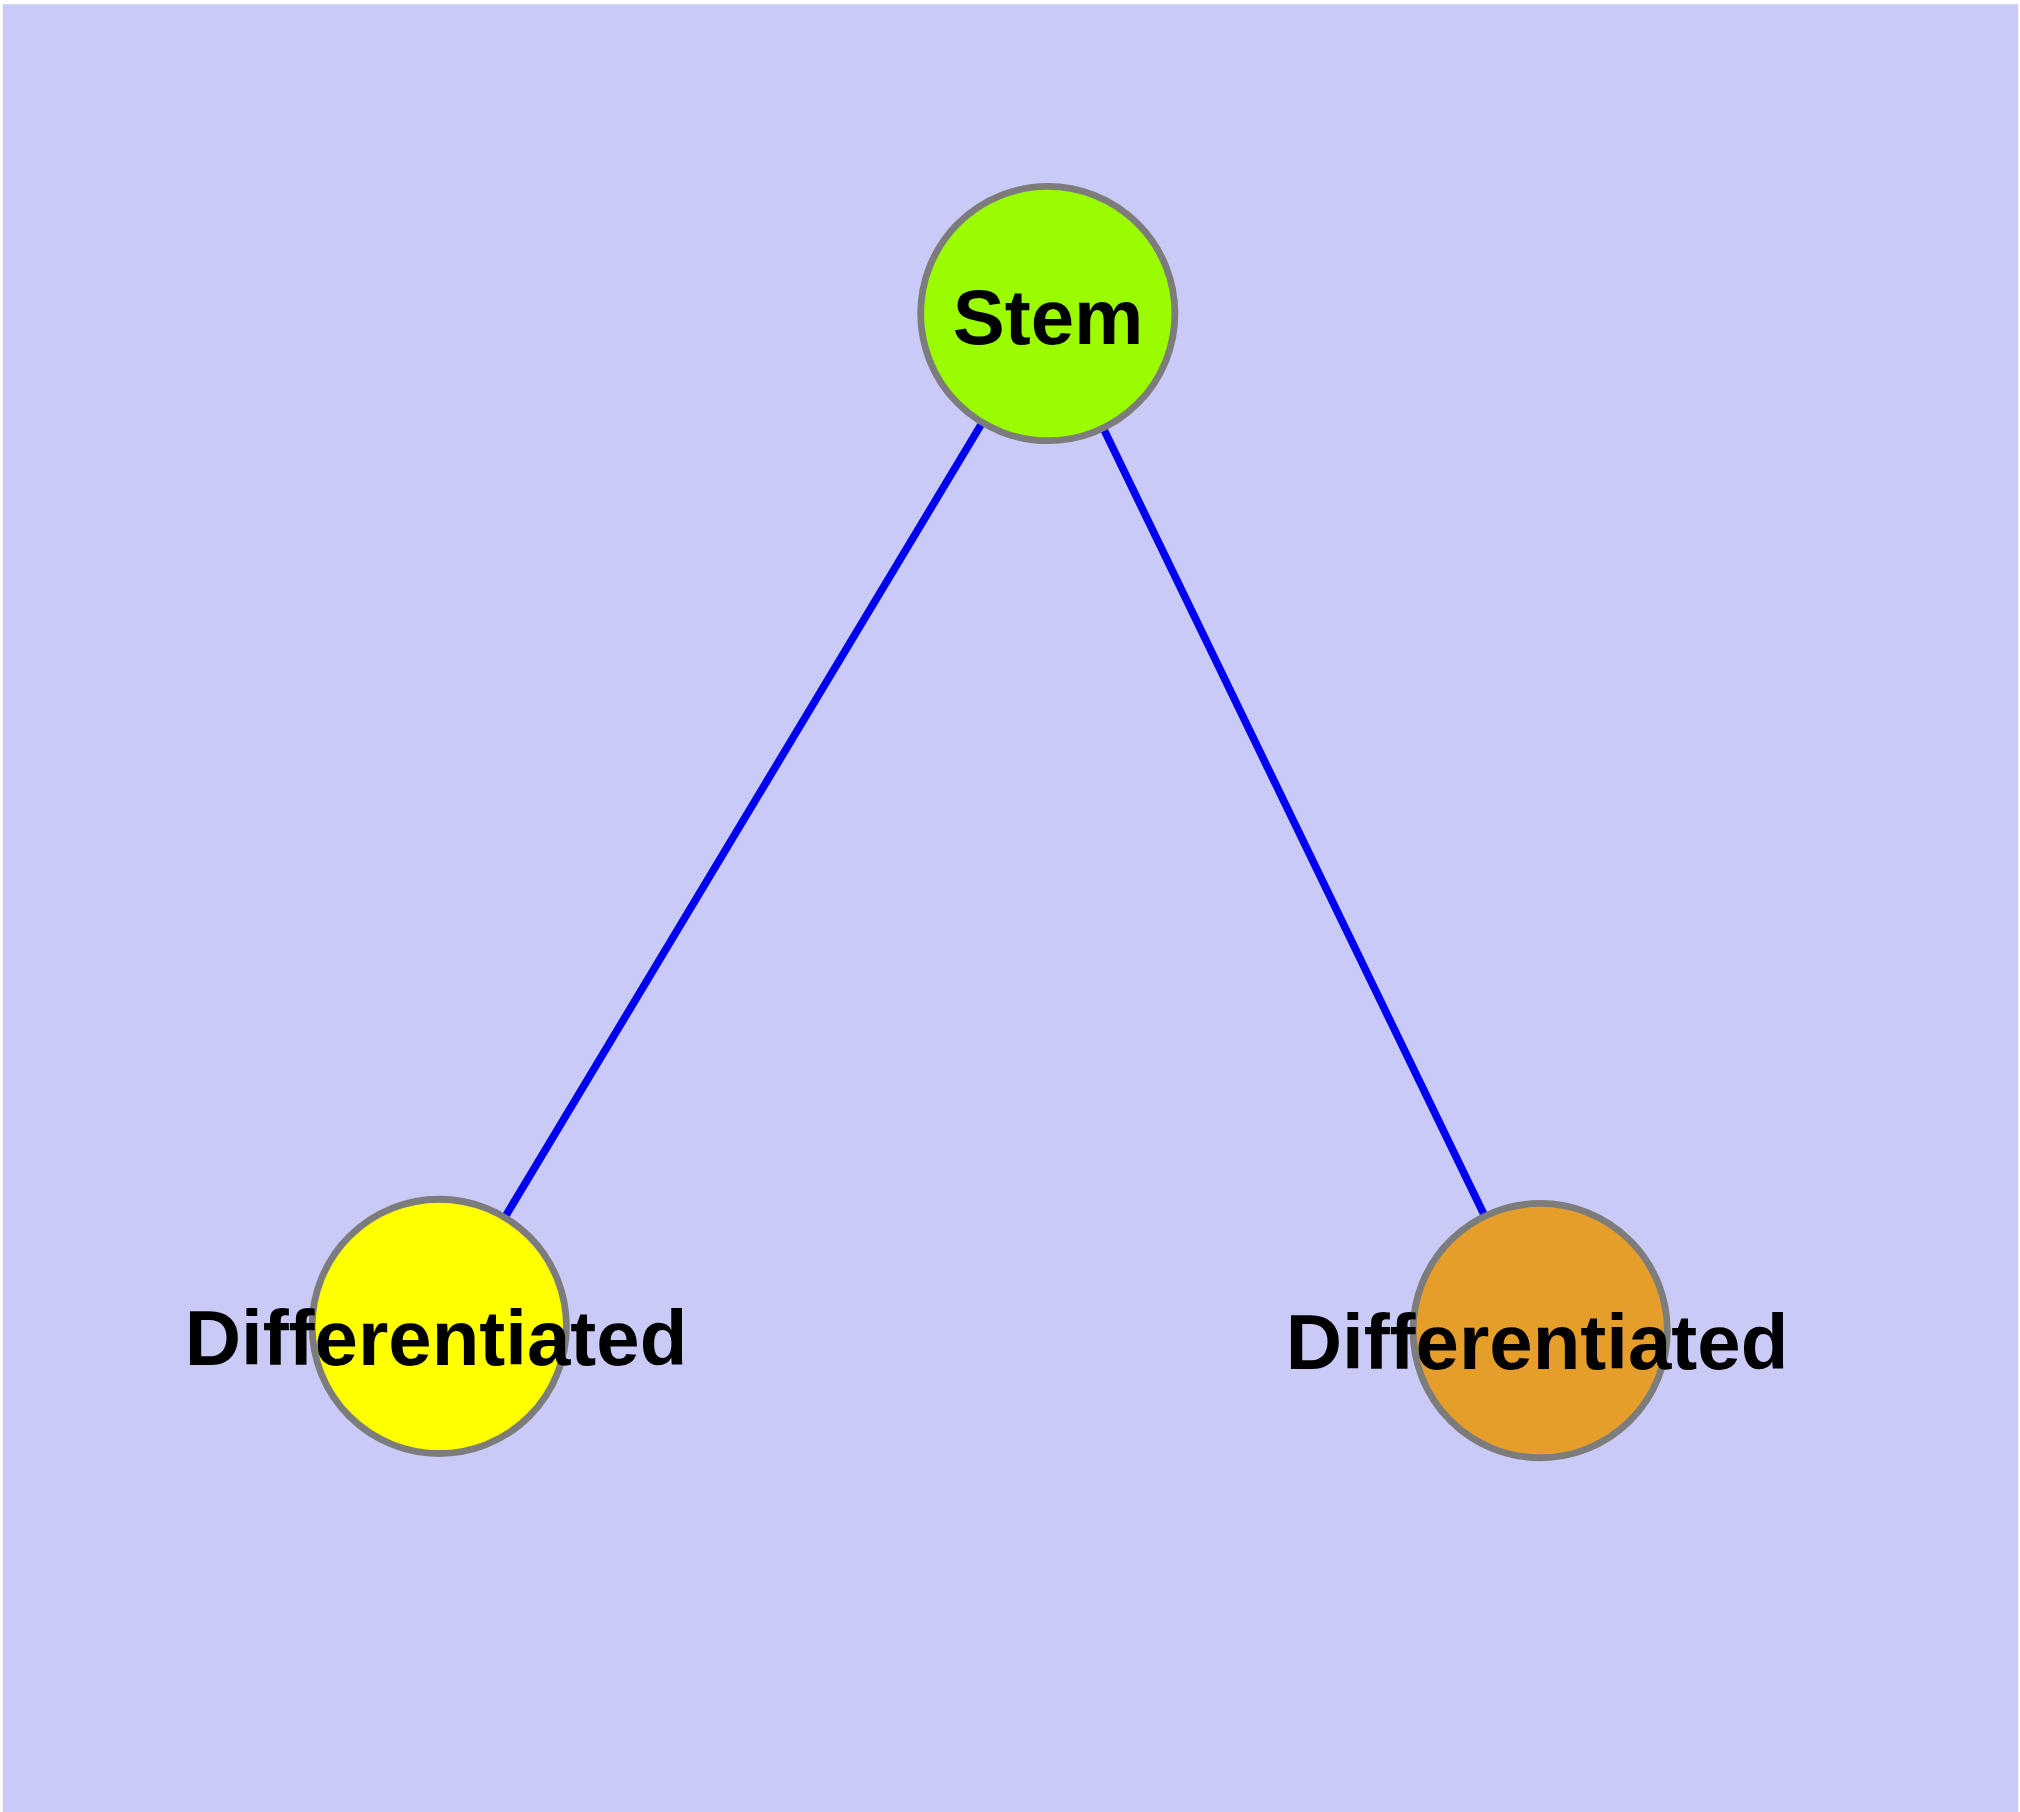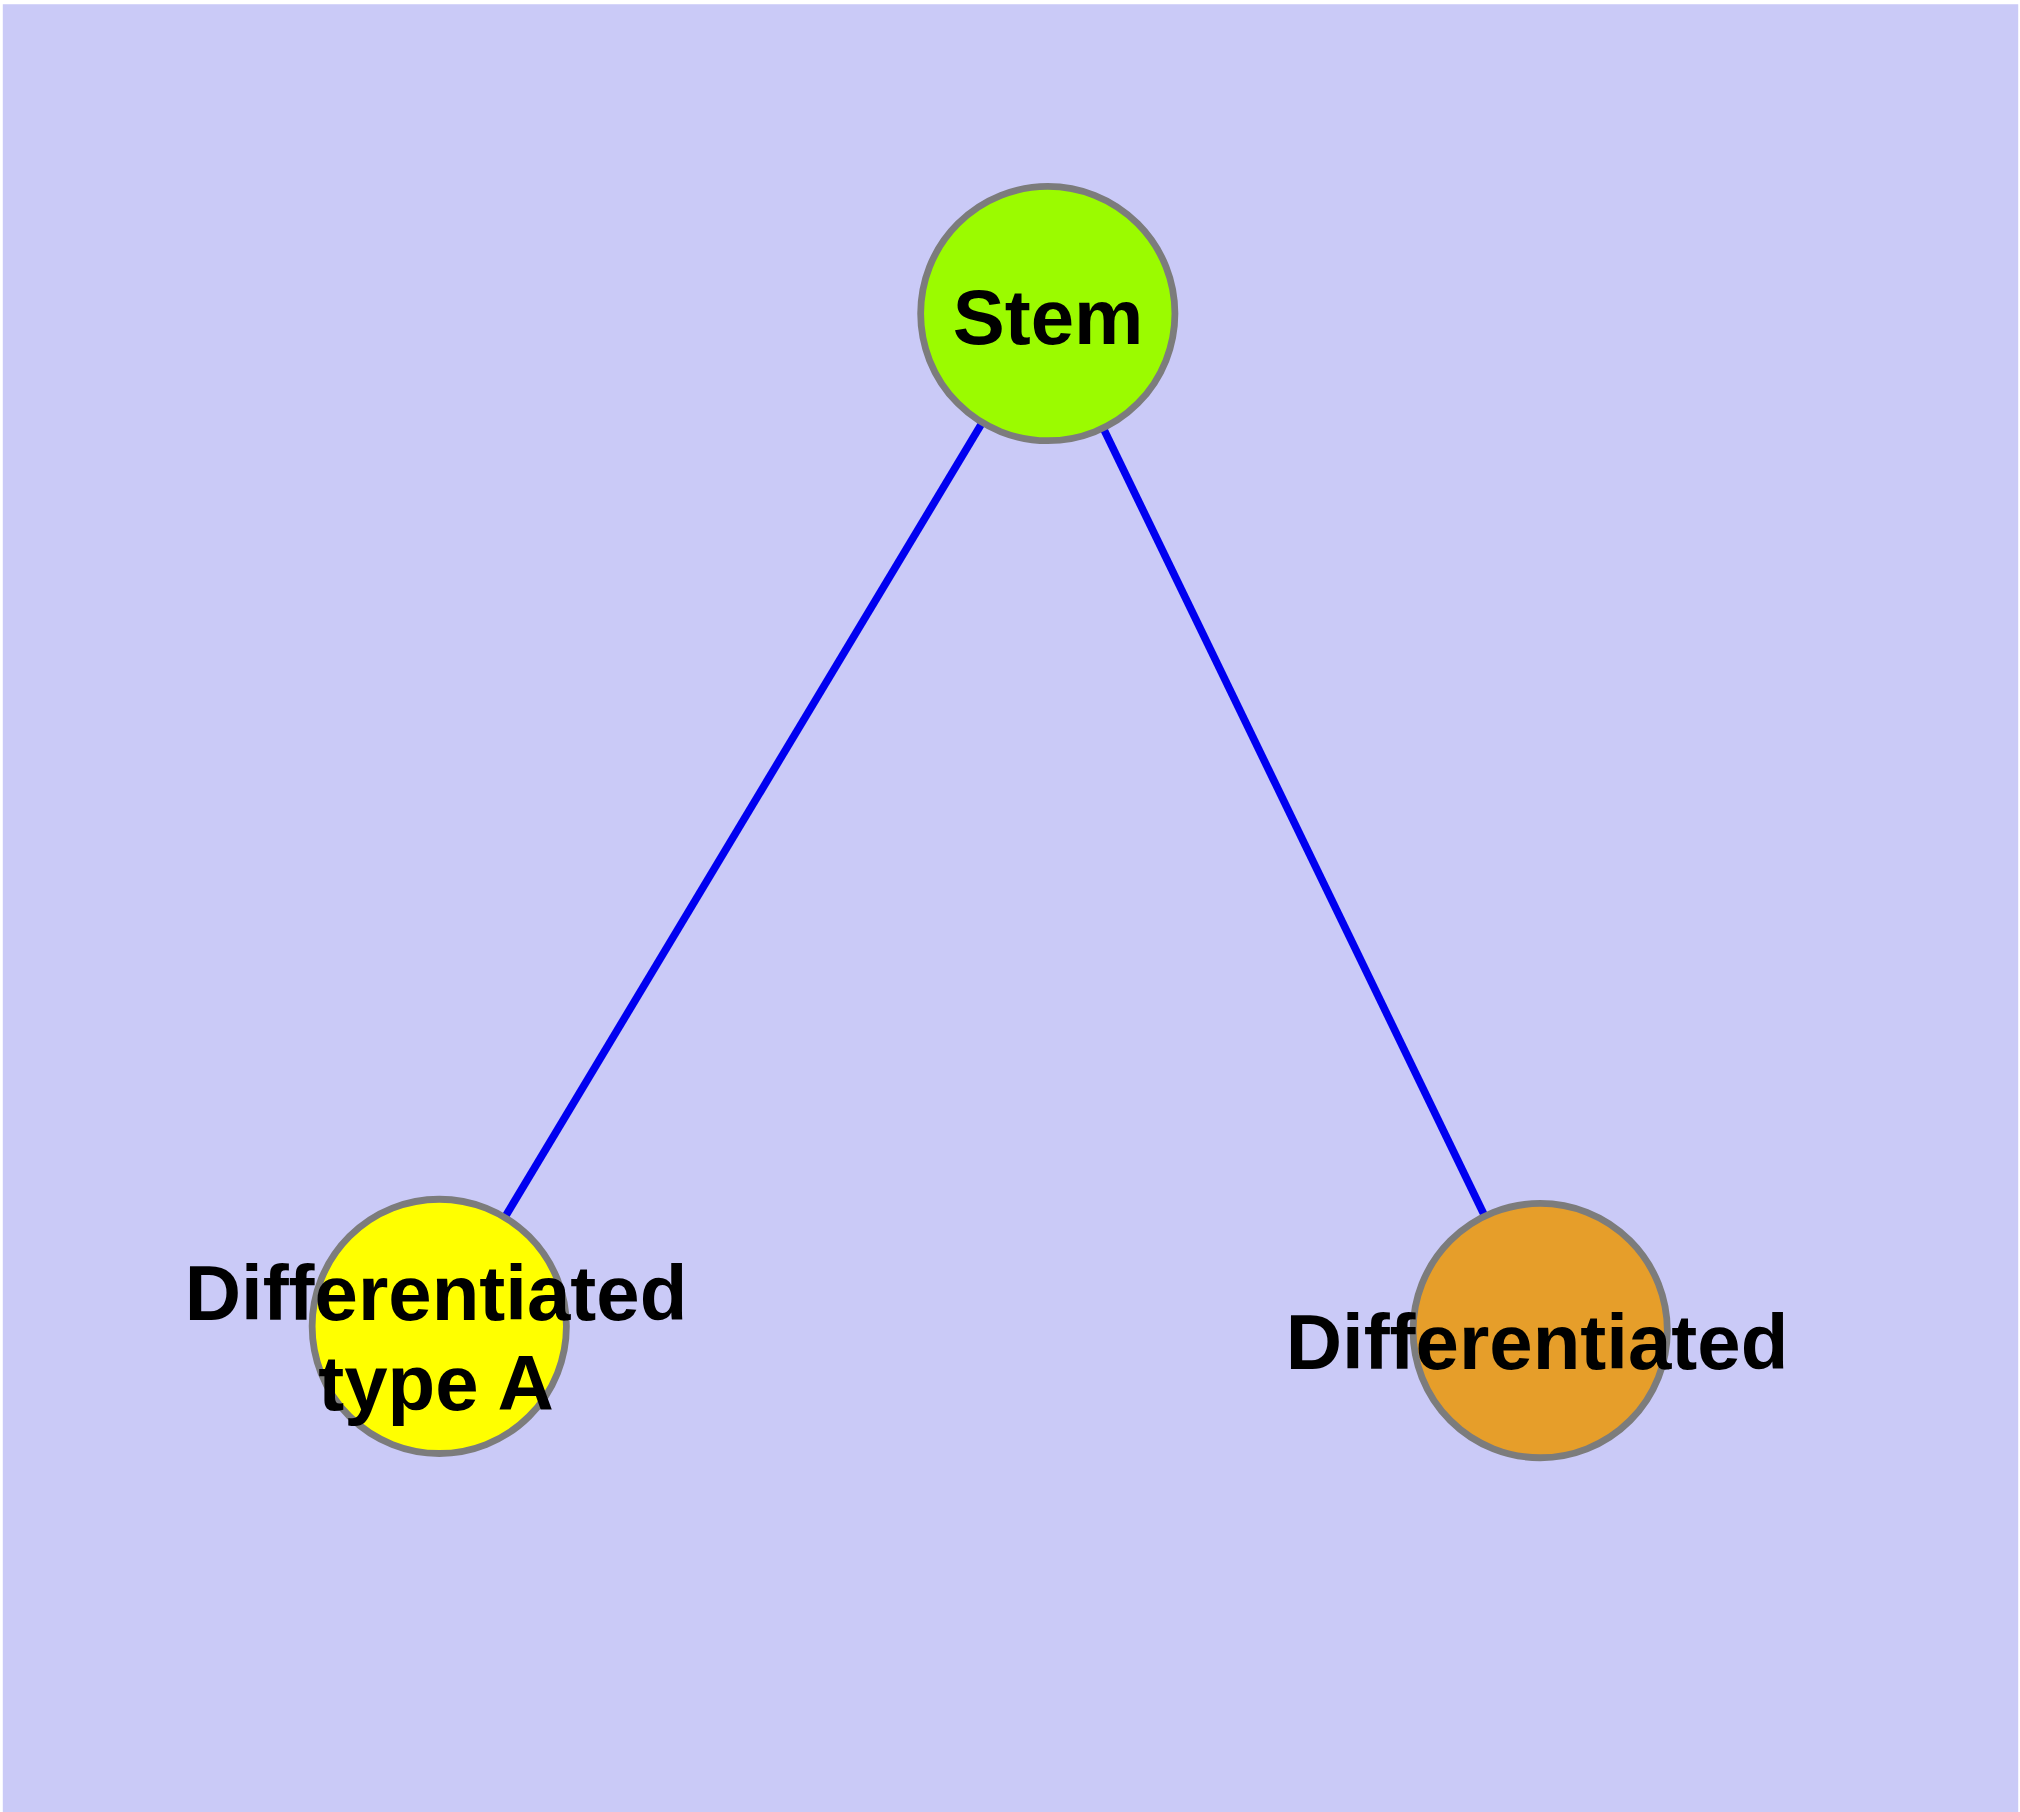--- a/index.html
+++ b/index.html
@@ -41,21 +41,21 @@
   .node-a     { fill: var(--type-a-fill, #ffff00); }
   .node-b     { fill: var(--type-b-fill, #e69e2a); }
   .label {
     position: absolute;
     transform: translate(-50%, -50%);
     font-family: "Liberation Sans", sans-serif;
     font-weight: bold;
     font-size: 78px;
     line-height: 1.15;
     color: var(--label-text, #000000);
-    text-align: center;
+    text-align: right;
     white-space: nowrap;
   }
   .label .line {
     display: block;
   }
 </style>
 </head>
 <body>
 
 <div class="stage">
@@ -67,20 +67,19 @@
 
     <circle class="node-circle node-stem" cx="1236" cy="370" r="150"></circle>
     <circle class="node-circle node-a" cx="518" cy="1565" r="150"></circle>
     <circle class="node-circle node-b" cx="1817" cy="1570" r="150"></circle>
   </svg>
 
   <div class="label" style="left:1048px; top:318px;">Stem</div>
 
   <div class="label" style="left:436px; top:1339px;">
     <span class="line">Differentiated</span>
-    <span class="line">type A</span>
   </div>
 
   <div class="label" style="left:1537px; top:1343px;">
     <span class="line">Differentiated</span>
   </div>
 </div>
 
 
 </body></html>

